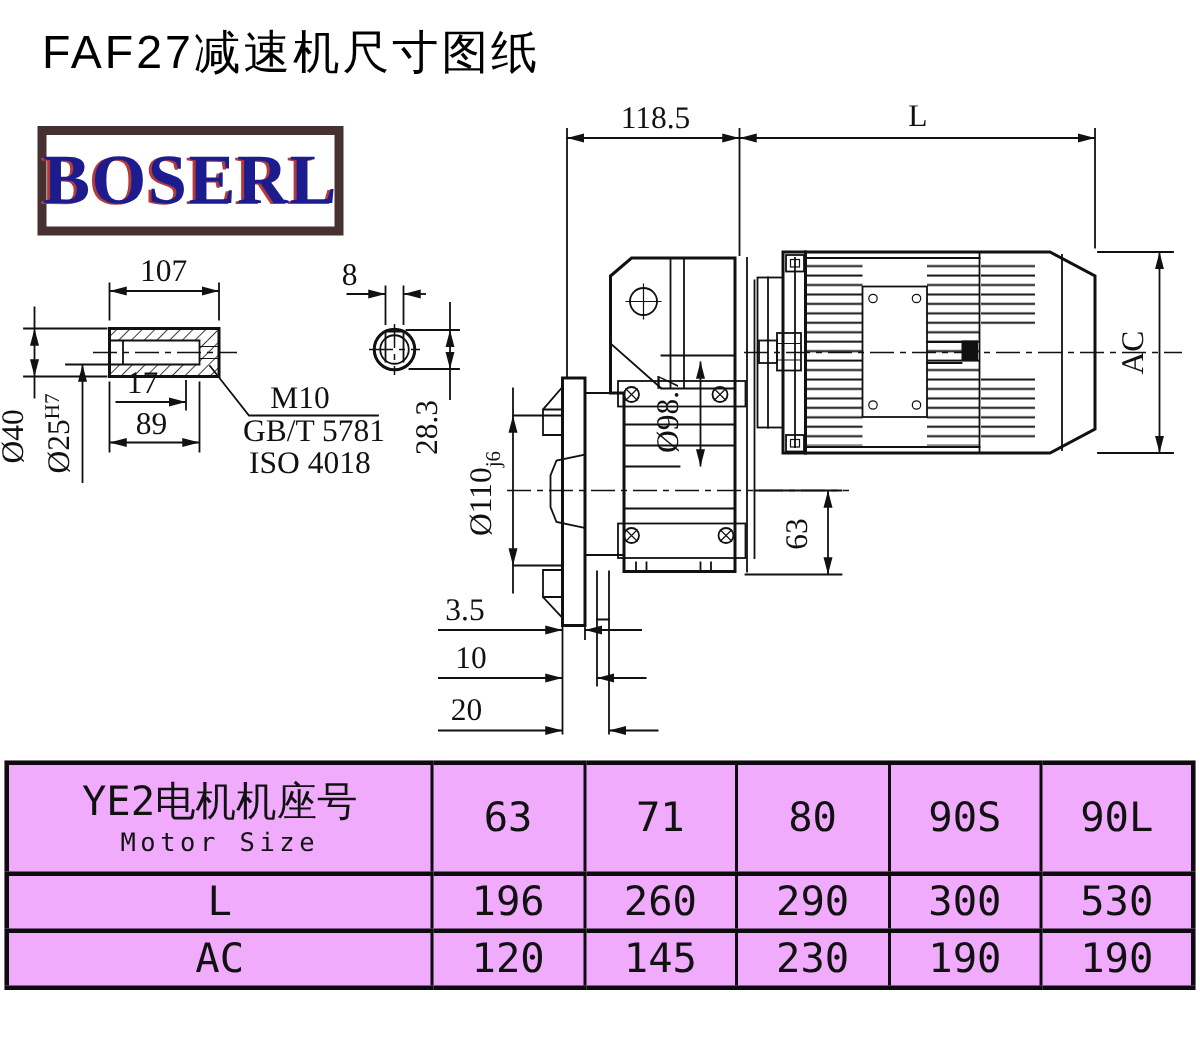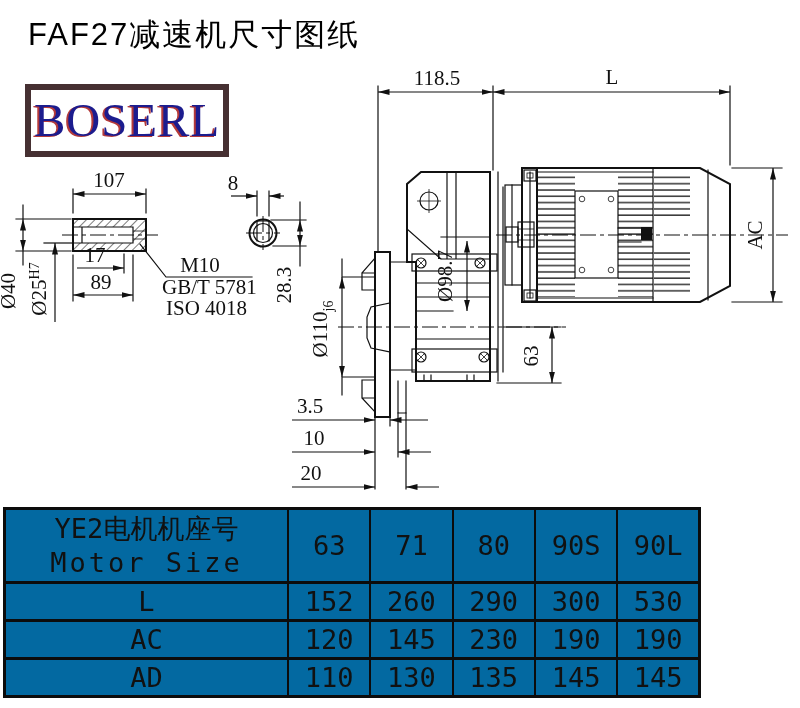--- a/index.html
+++ b/index.html
@@ -2,43 +2,43 @@
 <html><head>
 <meta charset="utf-8">
 <style>
   html,body{margin:0;padding:0;background:#fff;}
   body{width:800px;height:708px;position:relative;font-family:"Liberation Sans",sans-serif;color:#000;overflow:hidden;}
 
   .title{position:absolute;left:28px;top:14px;font-size:31px;font-weight:normal;letter-spacing:2px;white-space:nowrap;}
 
   .logo{position:absolute;left:25px;top:84px;width:204px;height:73px;box-sizing:border-box;
         border:6px solid #463032;background:#fff;display:flex;align-items:center;justify-content:center;}
-  .logo span{font-family:"Liberation Serif",serif;font-weight:normal;font-size:47px;line-height:1;
+  .logo span{font-family:"Liberation Serif",serif;font-weight:bold;font-size:47px;line-height:1;
         color:#1c1c8e;text-shadow:-2px 1px 0 #b43a3a;letter-spacing:1px;}
 
   svg{position:absolute;left:0;top:0;}
   .o{stroke:#111;stroke-width:2;fill:none;stroke-linecap:square;}
   .t{stroke:#111;stroke-width:1.2;fill:none;stroke-linecap:square;}
   .w{stroke:#111;stroke-width:0.8;fill:none;}
   .c{stroke:#111;stroke-width:1;fill:none;stroke-dasharray:16 4 4 4;}
   .d,.de,.ds{stroke:#111;stroke-width:1.2;fill:none;}
   .d{marker-start:url(#ar);marker-end:url(#ar);}
   .de{marker-end:url(#ar);}
   .ds{marker-start:url(#ar);}
   .dim{font-family:"Liberation Serif",serif;font-size:21px;fill:#111;}
   .dims{font-family:"Liberation Serif",serif;font-size:14px;fill:#111;}
 
-  table.spec{position:absolute;left:3px;top:507px;width:698px;border-collapse:collapse;table-layout:fixed;
-        border:3px solid #0c0c0c;background:#0369a1;}
+  table.spec{position:absolute;left:3px;top:507px;width:794px;border-collapse:collapse;table-layout:fixed;
+        border:3px solid #0c0c0c;background:#f0abfc;}
   table.spec th,table.spec td{border:solid #0c0c0c;border-width:3px 2px;text-align:center;vertical-align:middle;
         font-family:"DejaVu Sans Mono",monospace;font-weight:normal;padding:0;color:#111;}
   table.spec .hrow{height:74px;}
   table.spec .drow{height:38px;}
   .hcn{font-size:27px;line-height:1.25;}
-  .hen{font-size:27px;letter-spacing:3px;line-height:1.25;}
+  .hen{font-size:17px;letter-spacing:3px;line-height:1.25;}
   .num{font-size:27px;}
 </style>
 </head>
 <body>
 
 <div class="title">FAF27减速机尺寸图纸</div>
 
 <div class="logo">
   <span>BOSERL</span>
 </div>
@@ -218,36 +218,28 @@
         <div class="hen">Motor Size</div>
       </th>
       <th class="num">63</th>
       <th class="num">71</th>
       <th class="num">80</th>
       <th class="num">90S</th>
       <th class="num">90L</th>
     </tr>
     <tr class="drow">
       <td class="num">L</td>
-      <td class="num">152</td>
+      <td class="num">196</td>
       <td class="num">260</td>
       <td class="num">290</td>
       <td class="num">300</td>
       <td class="num">530</td>
     </tr>
     <tr class="drow">
       <td class="num">AC</td>
       <td class="num">120</td>
       <td class="num">145</td>
       <td class="num">230</td>
       <td class="num">190</td>
       <td class="num">190</td>
     </tr>
-    <tr class="drow">
-      <td class="num">AD</td>
-      <td class="num">110</td>
-      <td class="num">130</td>
-      <td class="num">135</td>
-      <td class="num">145</td>
-      <td class="num">145</td>
-    </tr>
   </tbody>
 </table>
 
 </body></html>

